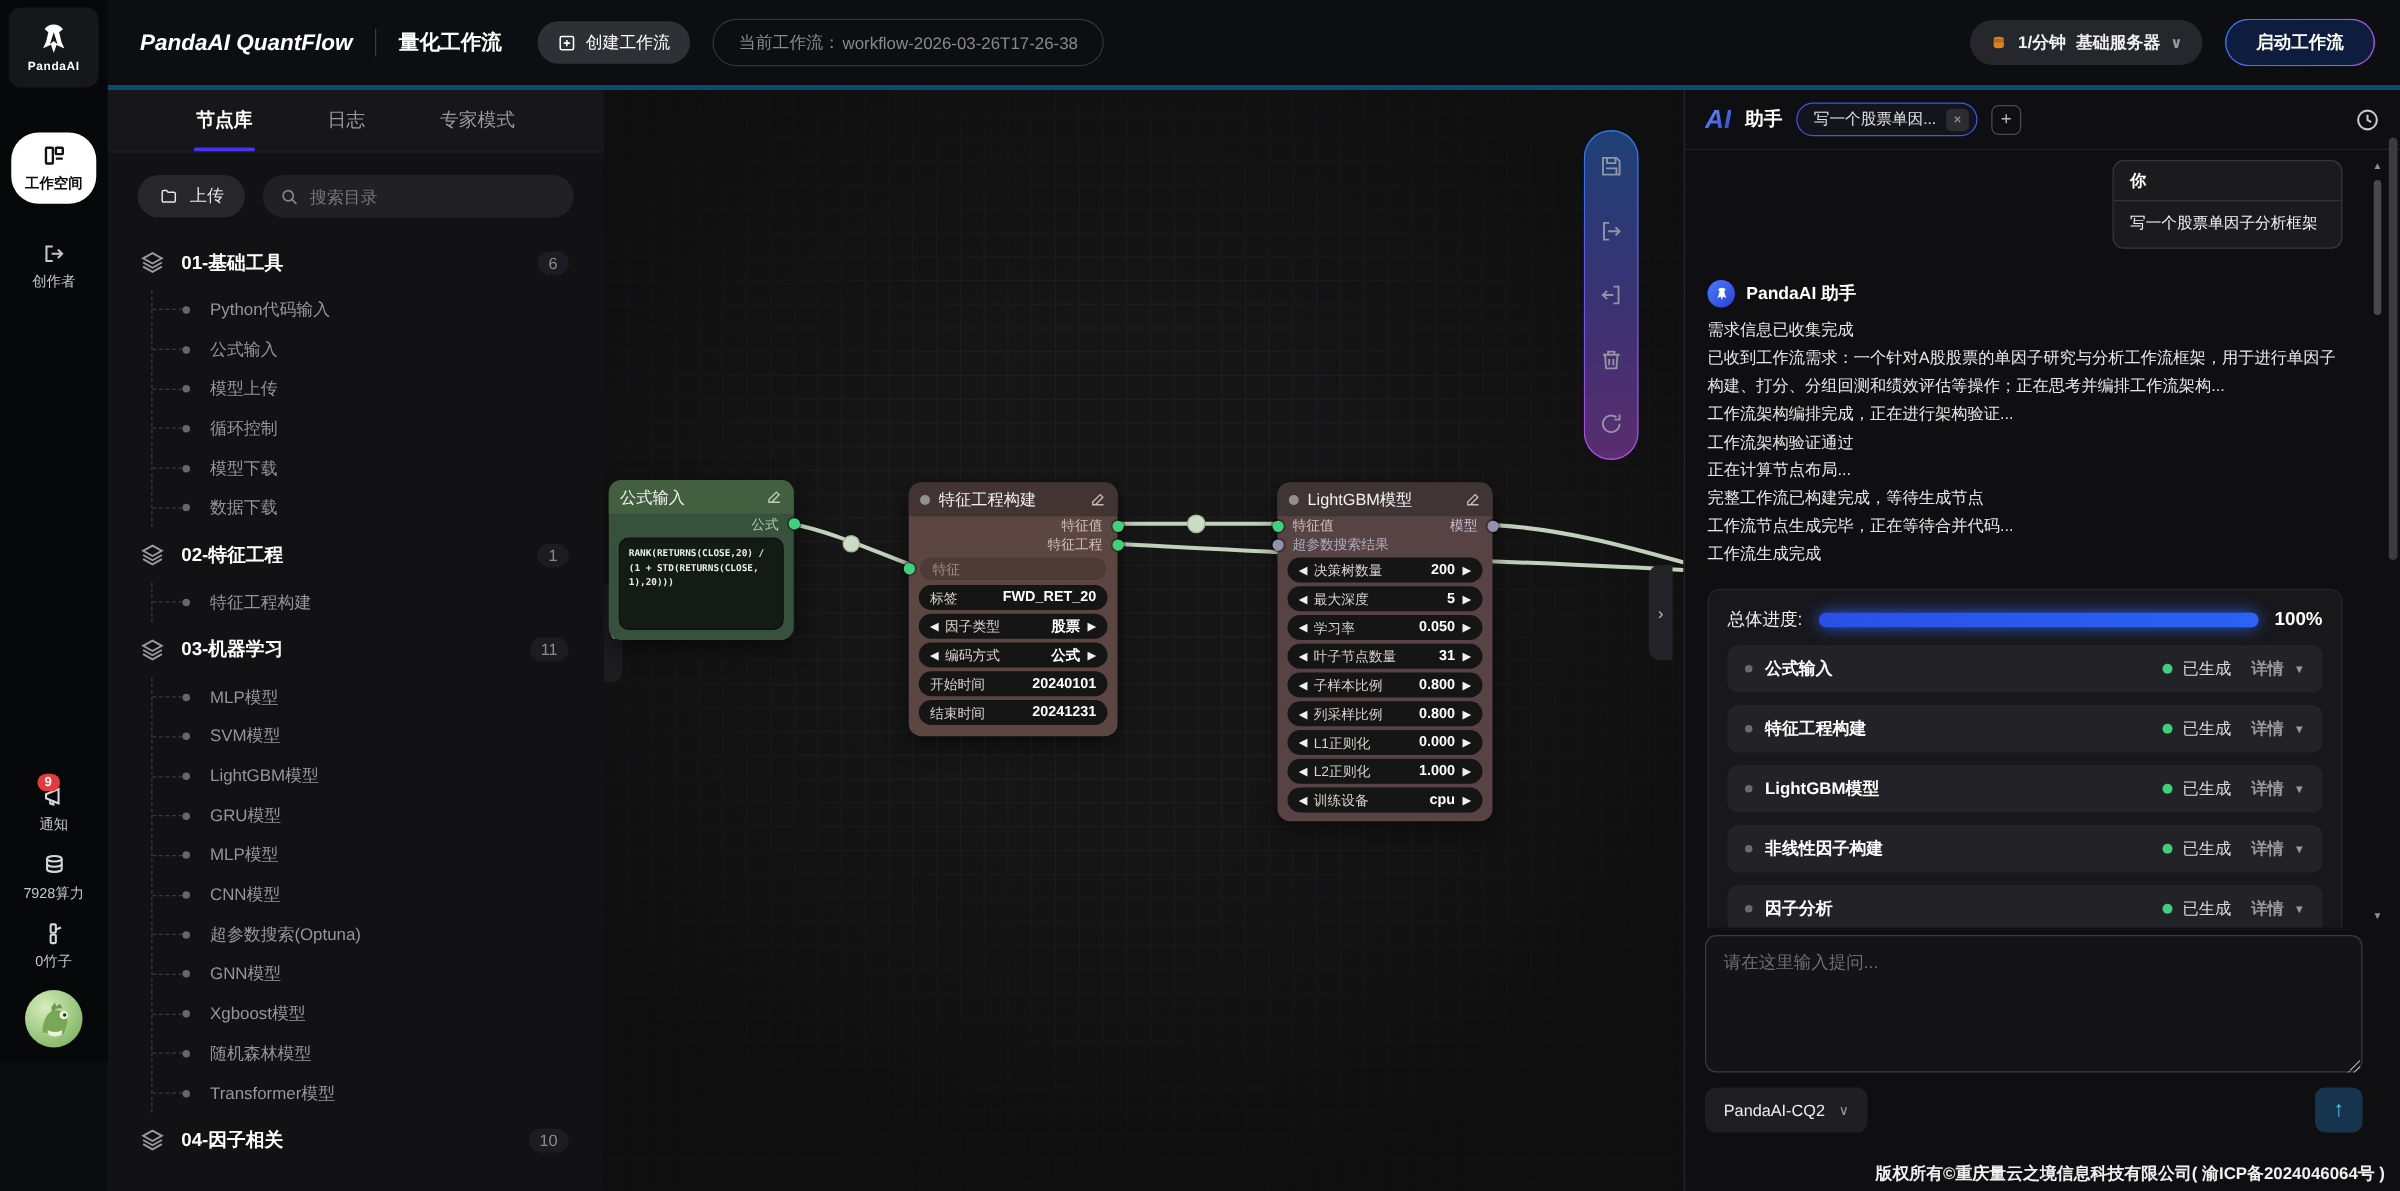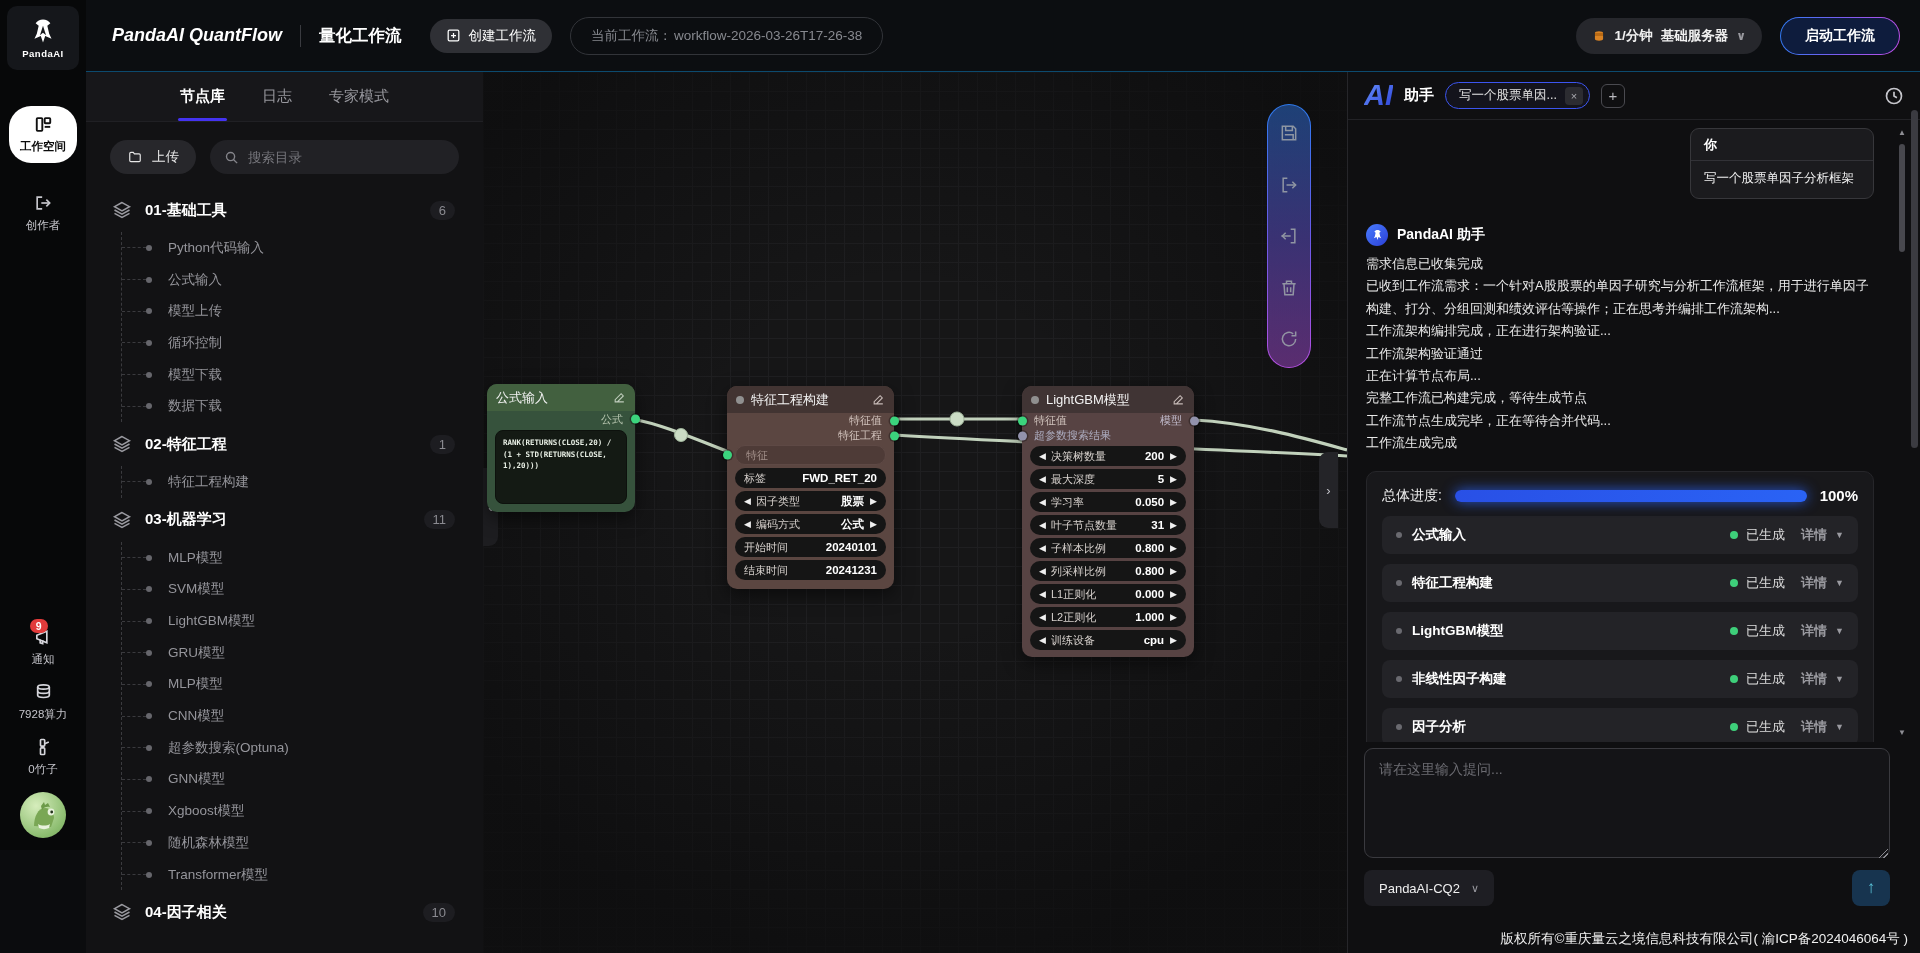--- a/index.html
+++ b/index.html
@@ -12,36 +12,36 @@
   .rail-logo { margin:6px auto 0; width:72px; height:64px; background:#15171b; border-radius:10px; display:flex; flex-direction:column; align-items:center; justify-content:center; gap:3px; }
   .rail-logo .lg-txt { font-size:9.5px; font-weight:bold; color:#fff; letter-spacing:.5px; }
   .rail-item { width:68px; margin:0 auto; display:flex; flex-direction:column; align-items:center; gap:5px; color:#c6c6cc; font-size:11.5px; cursor:pointer; position:relative; }
   .rail-item.active { background:#fff; color:#0b0b0b; border-radius:22px; padding:9px 0; font-weight:bold; margin-top:36px; }
   .rail-item.creator { margin-top:30px; }
   .rail-bottom { position:absolute; bottom:12px; left:0; right:0; display:flex; flex-direction:column; align-items:center; gap:15px; }
   .badge { position:absolute; top:-8px; right:6px; background:#e23b3b; color:#fff; border-radius:9px; font-size:10.5px; padding:1px 6px; font-weight:bold; }
   .avatar { width:46px; height:46px; border-radius:50%; background:radial-gradient(circle at 35% 30%, #d6edbc, #8cbd70 70%, #72a659); overflow:hidden; cursor:pointer; }
 
   
-  .top-header { position:absolute; left:86px; top:0; right:0; height:72px; background:#0c0e11; border-bottom:1px solid #0c4a6e; display:flex; align-items:center; padding:0 20px 0 26px; gap:18px; z-index:4; }
+  .top-header { position:absolute; left:86px; top:0; right:0; height:72px; background:#0c0e11; border-bottom:4px solid #0c4a6e; display:flex; align-items:center; padding:0 20px 0 26px; gap:18px; z-index:4; }
   .brand { font-size:18px; font-weight:bold; font-style:italic; color:#fff; white-space:nowrap; }
   .hdr-div { width:1px; height:22px; background:#3a3b40; }
   .subtitle { font-size:16.5px; font-weight:bold; color:#fff; white-space:nowrap; }
   .create-btn { margin-left:10px; background:#2f3035; border:none; border-radius:18px; height:34px; padding:0 16px; display:flex; align-items:center; gap:8px; color:#fff; font-size:13.5px; cursor:pointer; font-family:inherit; }
   .current-pill { border:1px solid #323439; border-radius:19px; height:38px; padding:0 20px; color:#87898f; font-size:13.5px; display:flex; align-items:center; gap:2px; }
   .hdr-spacer { flex:1; }
   .server-pill { background:#26272c; border-radius:18px; height:36px; padding:0 16px; display:flex; align-items:center; gap:8px; font-size:13.5px; color:#f0f0f0; font-weight:bold; cursor:pointer; }
   .server-pill .chev { color:#9a9aa0; font-size:12px; }
   .start-btn { height:38px; padding:0 24px; border-radius:19px; color:#fff; font-weight:bold; font-size:14px; cursor:pointer; font-family:inherit;
     border:1.5px solid transparent;
     background:linear-gradient(#0e1c3d,#0e1c3d) padding-box, linear-gradient(100deg,#2f7df6,#7a5cf0,#c04fe8) border-box; }
 
   
   .lib { position:absolute; left:86px; top:72px; width:397px; height:881px; background:#121214; z-index:3; }
-  .lib-tabs { height:50px; display:flex; align-items:center; justify-content:center; gap:33px; background:#17171a; border-bottom:1px solid #202024; }
+  .lib-tabs { height:50px; display:flex; align-items:center; justify-content:center; gap:56px; background:#17171a; border-bottom:1px solid #202024; }
   .lib-tab { color:#97979d; font-size:15px; position:relative; padding:15px 2px; cursor:pointer; }
   .lib-tab.active { color:#fff; font-weight:bold; }
   .lib-tab.active::after { content:''; position:absolute; left:0; right:0; bottom:0; height:3px; border-radius:2px; background:#4433f0; }
   .lib-controls { display:flex; gap:14px; padding:18px 24px 4px; align-items:center; }
   .upload-btn { background:#27272b; border:none; border-radius:17px; height:34px; padding:0 17px; color:#e8e8e8; font-size:13.5px; display:flex; align-items:center; gap:9px; cursor:pointer; font-family:inherit; }
   .search-box { flex:1; background:#212125; border-radius:17px; height:34px; display:flex; align-items:center; gap:9px; padding:0 14px; }
   .search-box input { background:transparent; border:none; outline:none; color:#c9c9cf; font-size:13.5px; width:100%; font-family:inherit; }
   .search-box input::placeholder { color:#76767c; }
   .tree { padding:10px 28px 0 26px; }
   .cat { display:flex; align-items:center; gap:13px; height:44px; color:#fff; font-weight:bold; font-size:15px; cursor:pointer; }
@@ -95,21 +95,21 @@
 
   .node-lgbm { left:539px; top:314px; width:172px; height:271px; background:#574343; }
   .node-lgbm .node-header { background:#403434; }
   .node-lgbm .lbl-l { color:#cfc2bc; }
   .node-lgbm .lbl-l2 { color:#acacbf; }
   .node-lgbm .lbl-r { color:#c2bccd; }
 
   
   .ai { position:absolute; left:1347px; top:72px; width:573px; height:881px; background:#0f0f11; border-left:1px solid #26262a; z-index:4; }
   .ai-header { height:48px; display:flex; align-items:center; padding:0 16px; gap:11px; border-bottom:1px solid #222226; }
-  .ai-logo { font-size:29px; font-weight:bold; font-style:italic; background:linear-gradient(135deg,#6a96ff,#2a3fd6); -webkit-background-clip:text; background-clip:text; color:transparent; }
+  .ai-logo { font-size:21px; font-weight:bold; font-style:italic; background:linear-gradient(135deg,#6a96ff,#2a3fd6); -webkit-background-clip:text; background-clip:text; color:transparent; }
   .ai-title { font-weight:bold; font-size:15px; color:#fff; }
   .chat-tab { height:27px; border:1px solid #3c55f0; background:#14141c; border-radius:14px; display:flex; align-items:center; gap:8px; padding:0 6px 0 13px; font-size:12.5px; color:#e2e2e2; cursor:pointer; }
   .chat-tab .x { width:18px; height:18px; background:#2c2c31; border-radius:4px; display:flex; align-items:center; justify-content:center; color:#a9a9af; font-size:11px; cursor:pointer; }
   .add-tab { width:24px; height:24px; border:1px solid #4a4a50; border-radius:6px; background:transparent; color:#b9b9bf; display:flex; align-items:center; justify-content:center; font-size:15px; cursor:pointer; }
   .clock { margin-left:auto; cursor:pointer; }
 
   .chat-area { position:absolute; top:48px; left:0; right:26px; bottom:211px; padding:8px 20px 0 18px; overflow:hidden; }
   .user-msg { margin-left:auto; width:184px; border:1px solid #37373b; background:#1b1b1e; border-radius:9px; overflow:hidden; }
   .user-msg .who { padding:7px 13px 6px; border-bottom:1px solid #323237; font-size:13px; font-weight:bold; color:#fff; }
   .user-msg .txt { padding:9px 13px 11px; font-size:12.5px; color:#f2f2f2; }
@@ -139,21 +139,21 @@
   .chat-sb .thumb { position:absolute; top:16px; left:2px; width:6px; height:108px; background:#48484e; border-radius:3px; cursor:pointer; }
   .win-scroll { position:absolute; right:2px; top:38px; width:7px; height:338px; background:#3b3b41; border-radius:4px; cursor:pointer; }
 
   .ai-input { position:absolute; left:16px; right:30px; top:676px; height:110px; background:#141417; border:1px solid #3a3a3f; border-radius:9px; padding:12px 14px; color:#e6e6e6; font-size:14px; resize:none; outline:none; font-family:inherit; }
   .ai-input::placeholder { color:#6c6c72; }
   .resize-grip { position:absolute; right:32px; top:776px; width:10px; height:10px; background:linear-gradient(135deg,transparent 50%,#8a8a90 50%,#8a8a90 58%,transparent 58%,transparent 72%,#8a8a90 72%,#8a8a90 80%,transparent 80%); }
   .ai-bottom { position:absolute; left:16px; right:30px; top:798px; display:flex; align-items:center; }
   .model-pill { background:#1e1e23; border-radius:8px; height:36px; padding:0 15px; display:flex; gap:11px; align-items:center; font-size:13px; color:#f0f0f0; cursor:pointer; }
   .model-pill .chev { color:#9a9aa0; font-size:11px; }
   .send-btn { margin-left:auto; width:38px; height:36px; border-radius:8px; border:none; background:#17344f; color:#5ac3d8; font-size:17px; font-weight:bold; display:flex; align-items:center; justify-content:center; cursor:pointer; }
-  .ai-footer { position:absolute; right:12px; bottom:5px; font-size:13.5px; font-weight:normal; color:#f0f0f0; white-space:nowrap; }
+  .ai-footer { position:absolute; right:12px; bottom:5px; font-size:13.5px; font-weight:bold; color:#f0f0f0; white-space:nowrap; }
 </style>
 </head>
 <body>
 
 <div id="app">
 
   <aside class="rail">
     <div class="rail-logo">
       <span>
         <svg width="30" height="28" viewBox="0 0 24 24">

